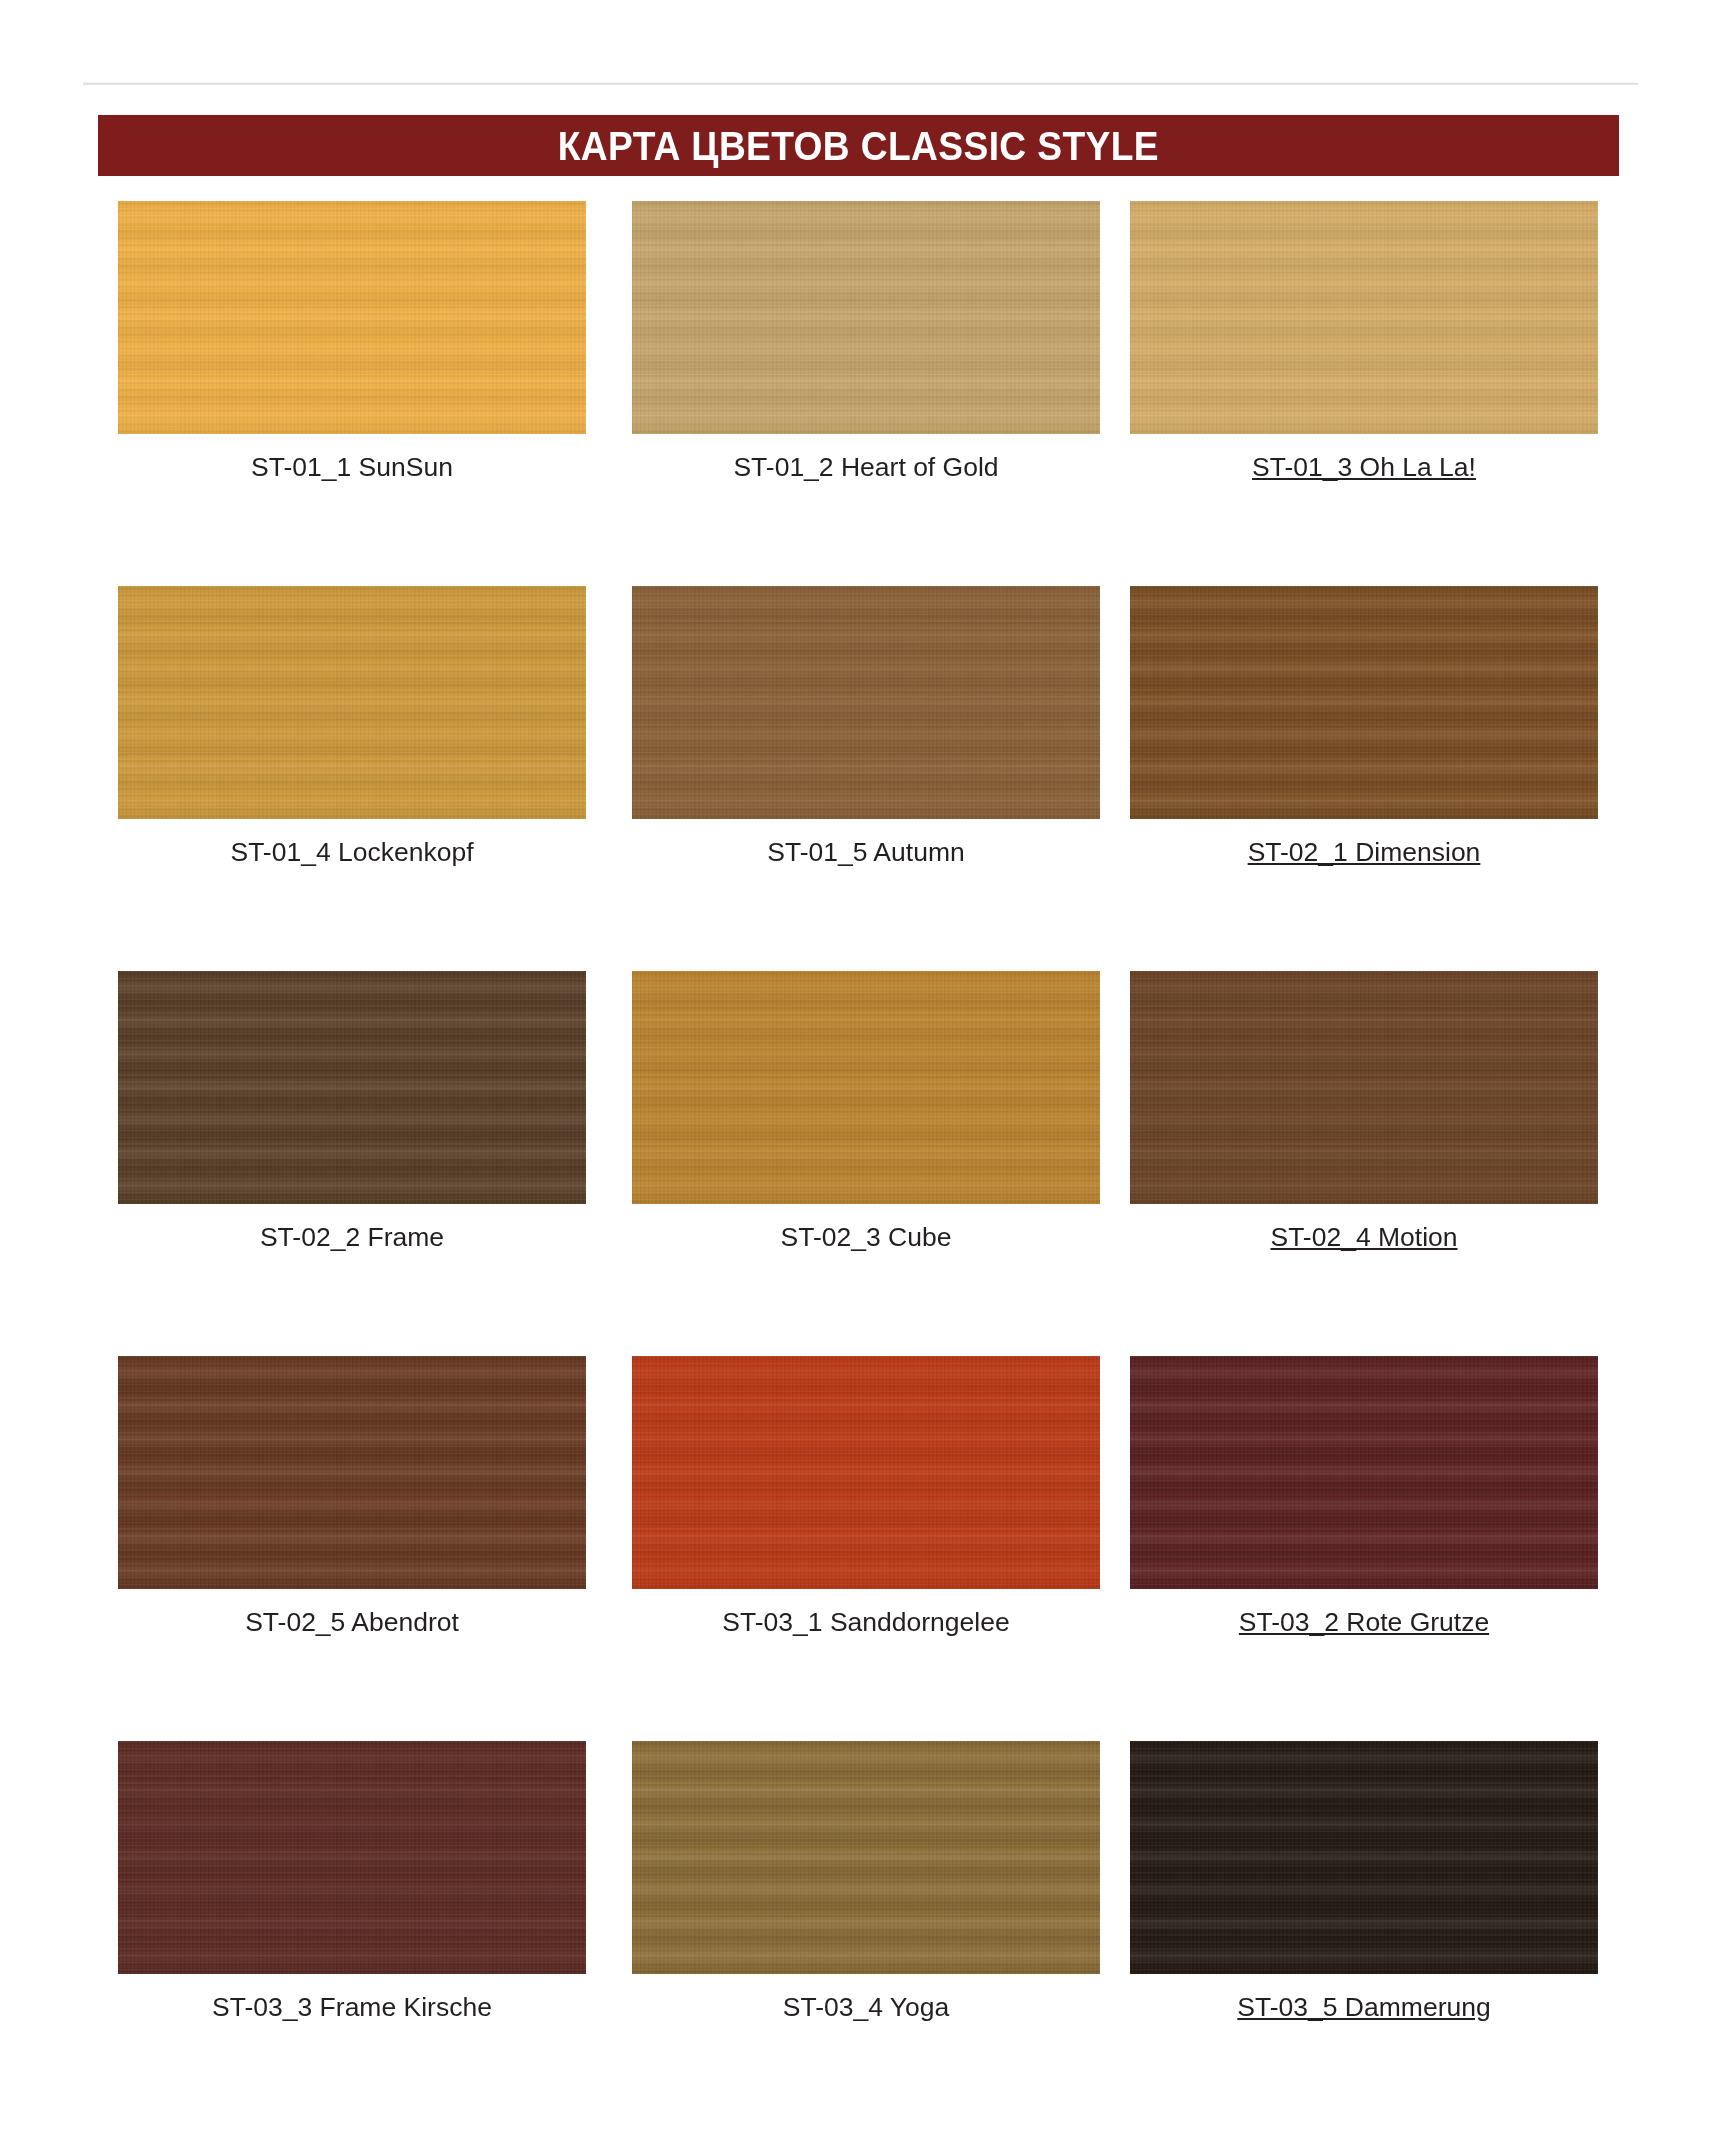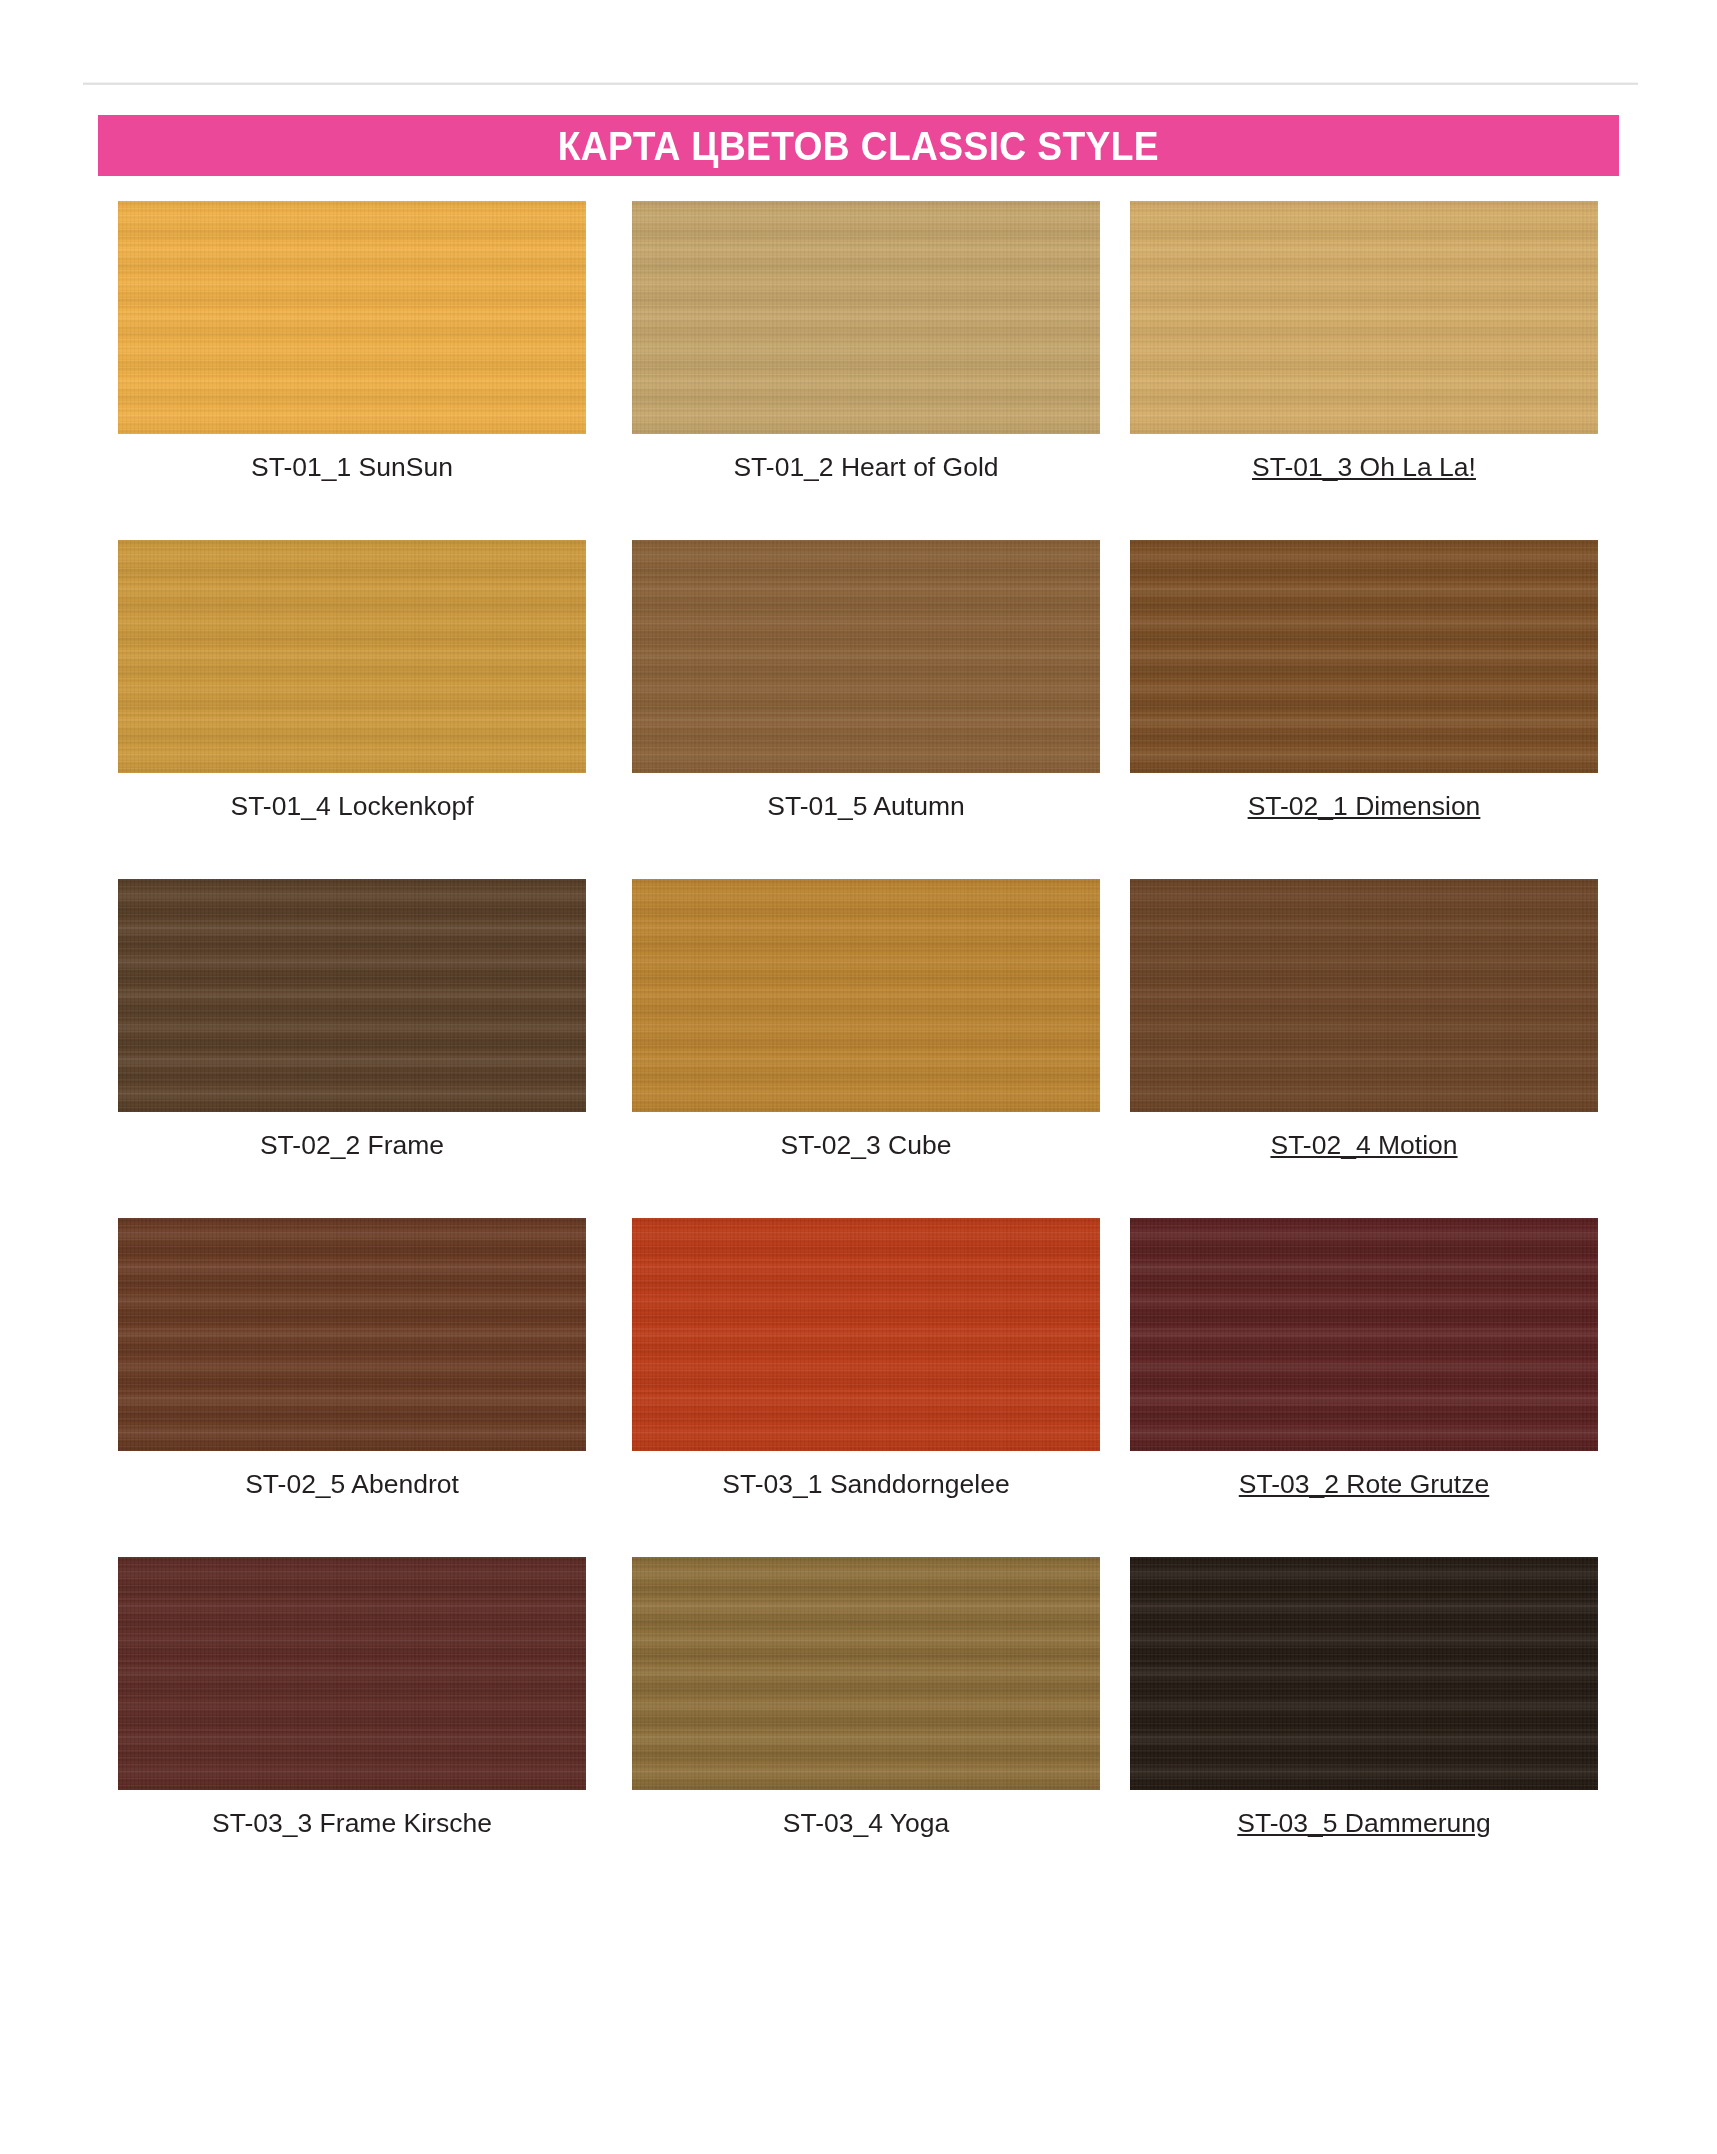--- a/index.html
+++ b/index.html
@@ -58,21 +58,21 @@
 
   
   .grid {
     position: absolute;
     left: 0;
     top: 201px;
     width: 1717px;
   }
   .row {
     position: relative;
-    height: 339px;
+    height: 385px;
   }
   .cell {
     position: absolute;
     top: 0;
     width: 468px;
   }
   .cell.c0 { left: 118px; }
   .cell.c1 { left: 624px; margin-left: 8px; }
   .cell.c2 { left: 1130px; text-decoration: underline; }
 
@@ -135,21 +135,21 @@
     white-space: nowrap;
   }
 </style>
 </head>
 <body>
 
 <div class="page">
 
   <div class="top-rule"></div>
 
-  <div class="banner" style="background-color: #ec4899;">
+  <div class="banner" style="background-color: #7f1d1d;">
     <div class="banner-title" style="color: rgb(255, 255, 255);">КАРТА ЦВЕТОВ CLASSIC STYLE</div>
   </div>
 
   <div class="grid">
 
     <div class="row">
       <div class="cell c0">
         <div class="swatch" style="background-color: rgb(242, 177, 70);">
           <div class="grain-a"></div>
           <div class="grain-b"></div>

